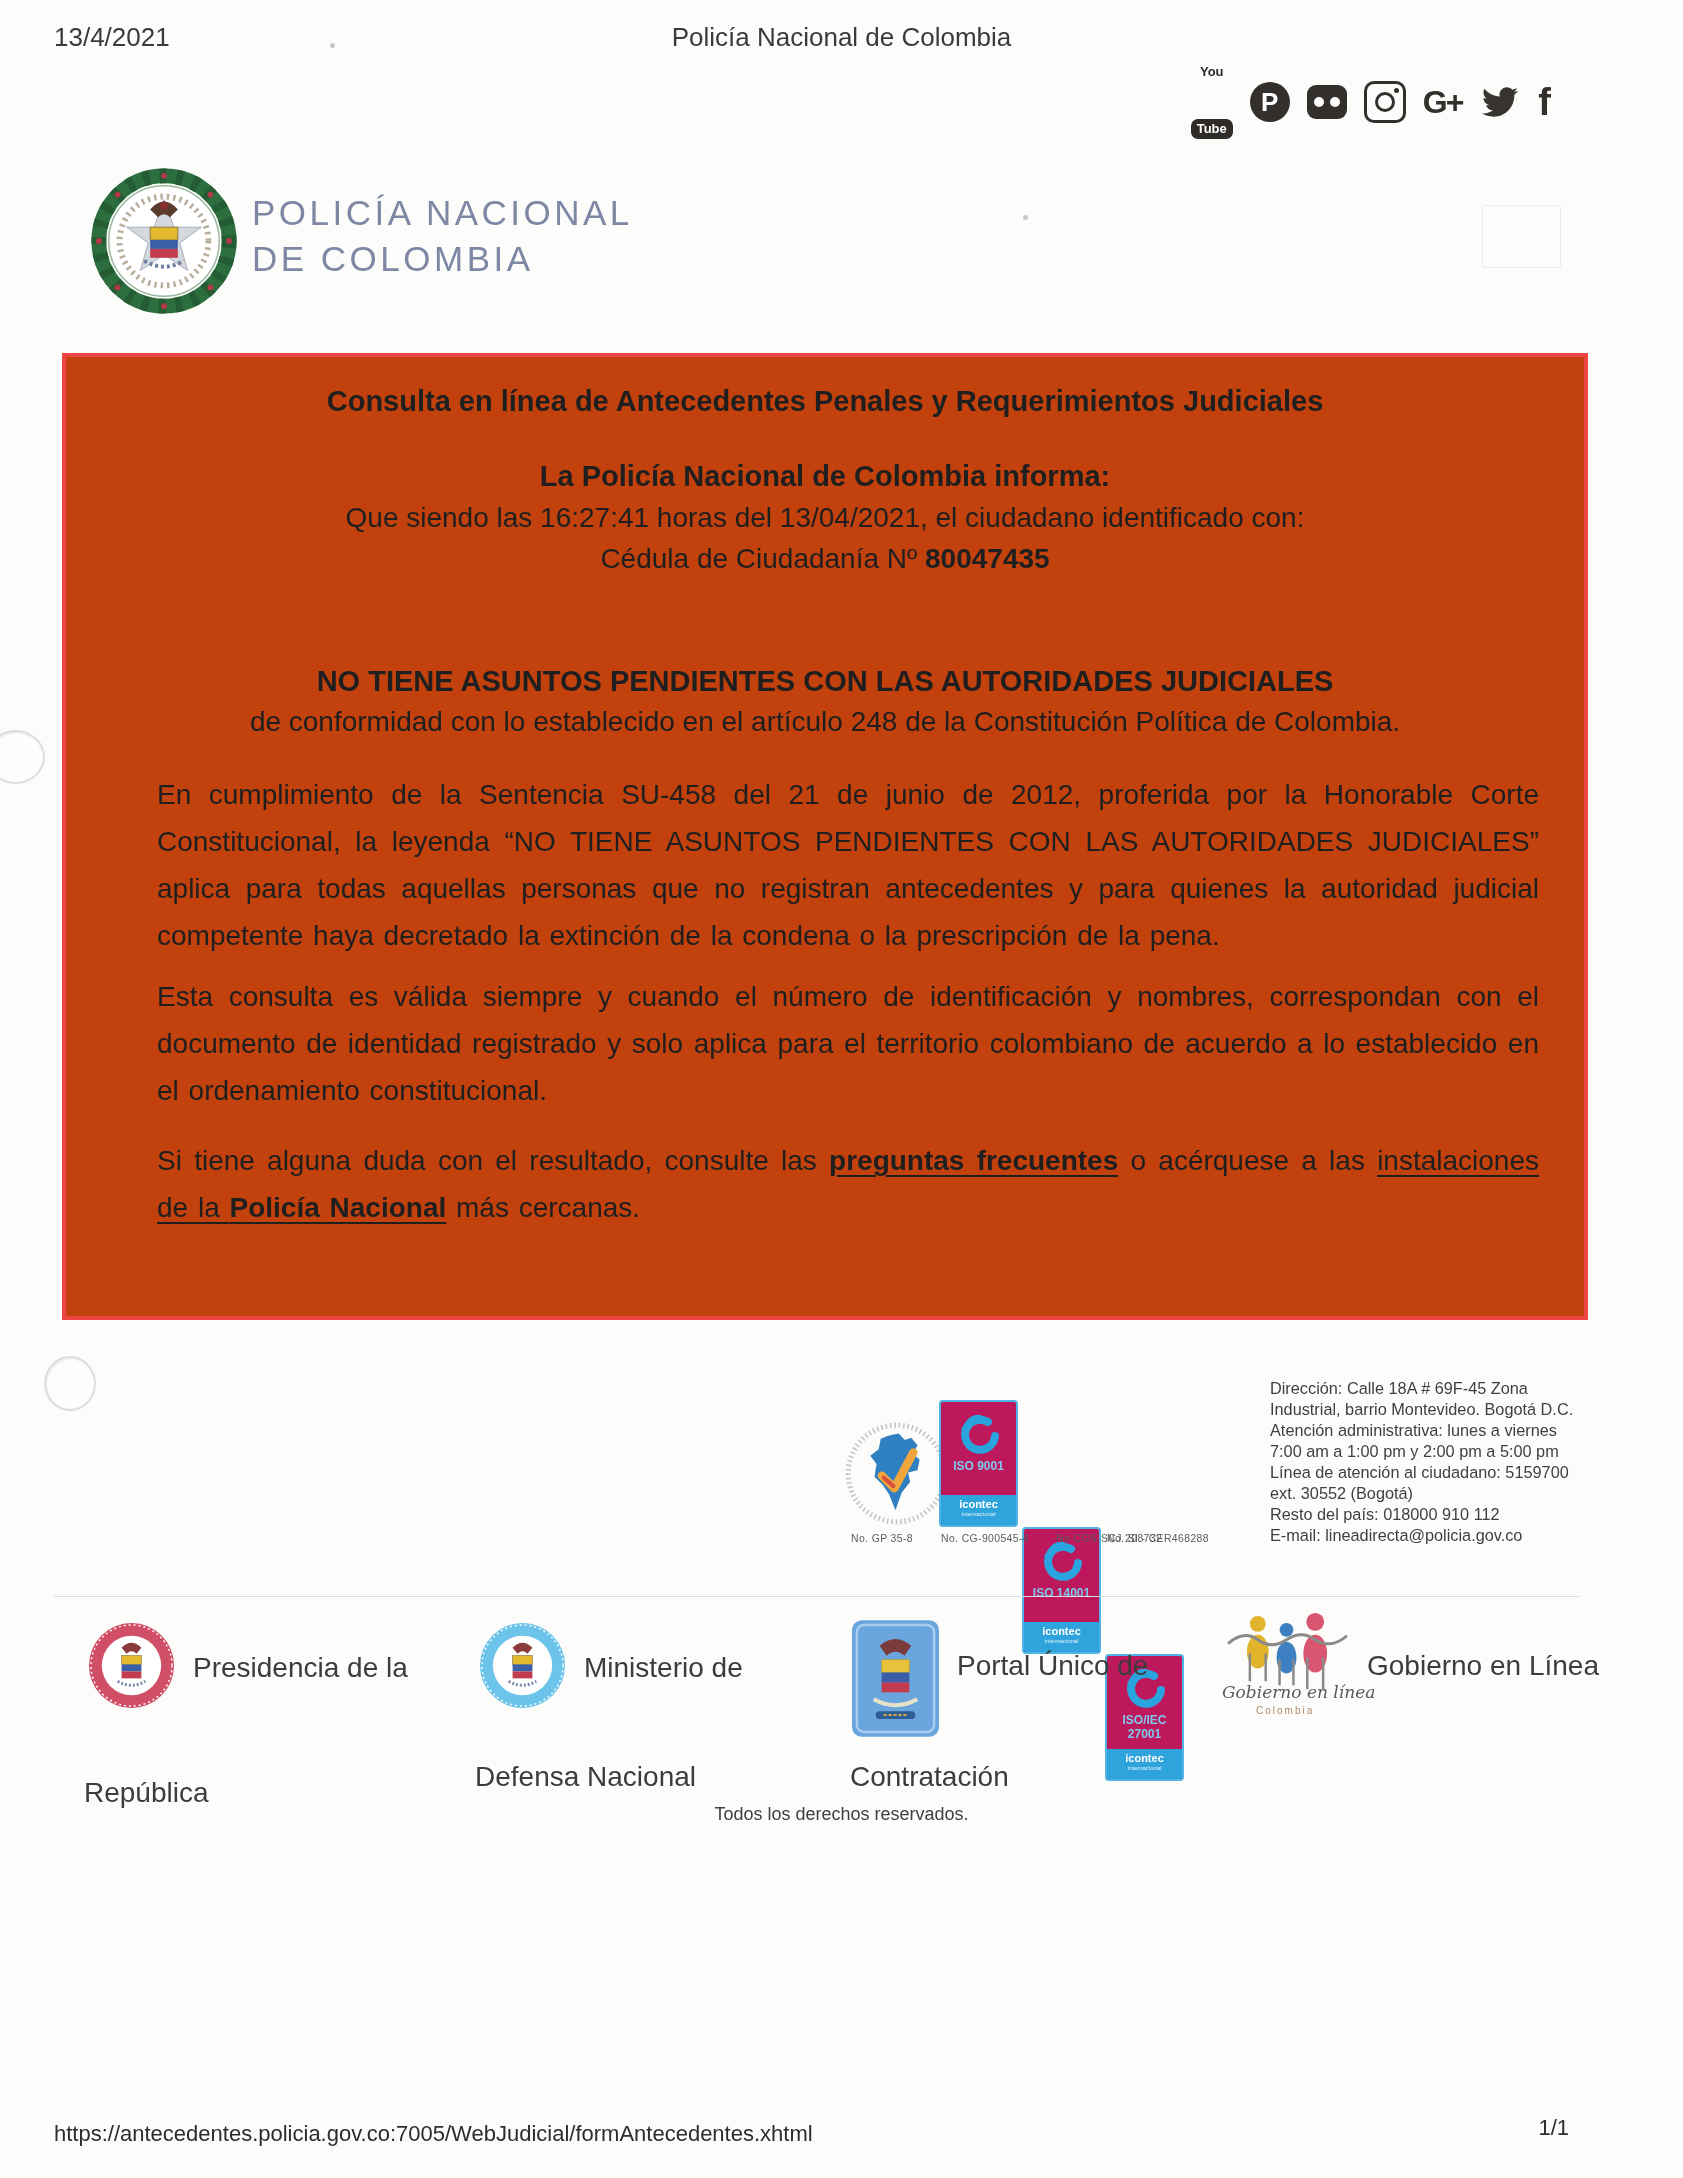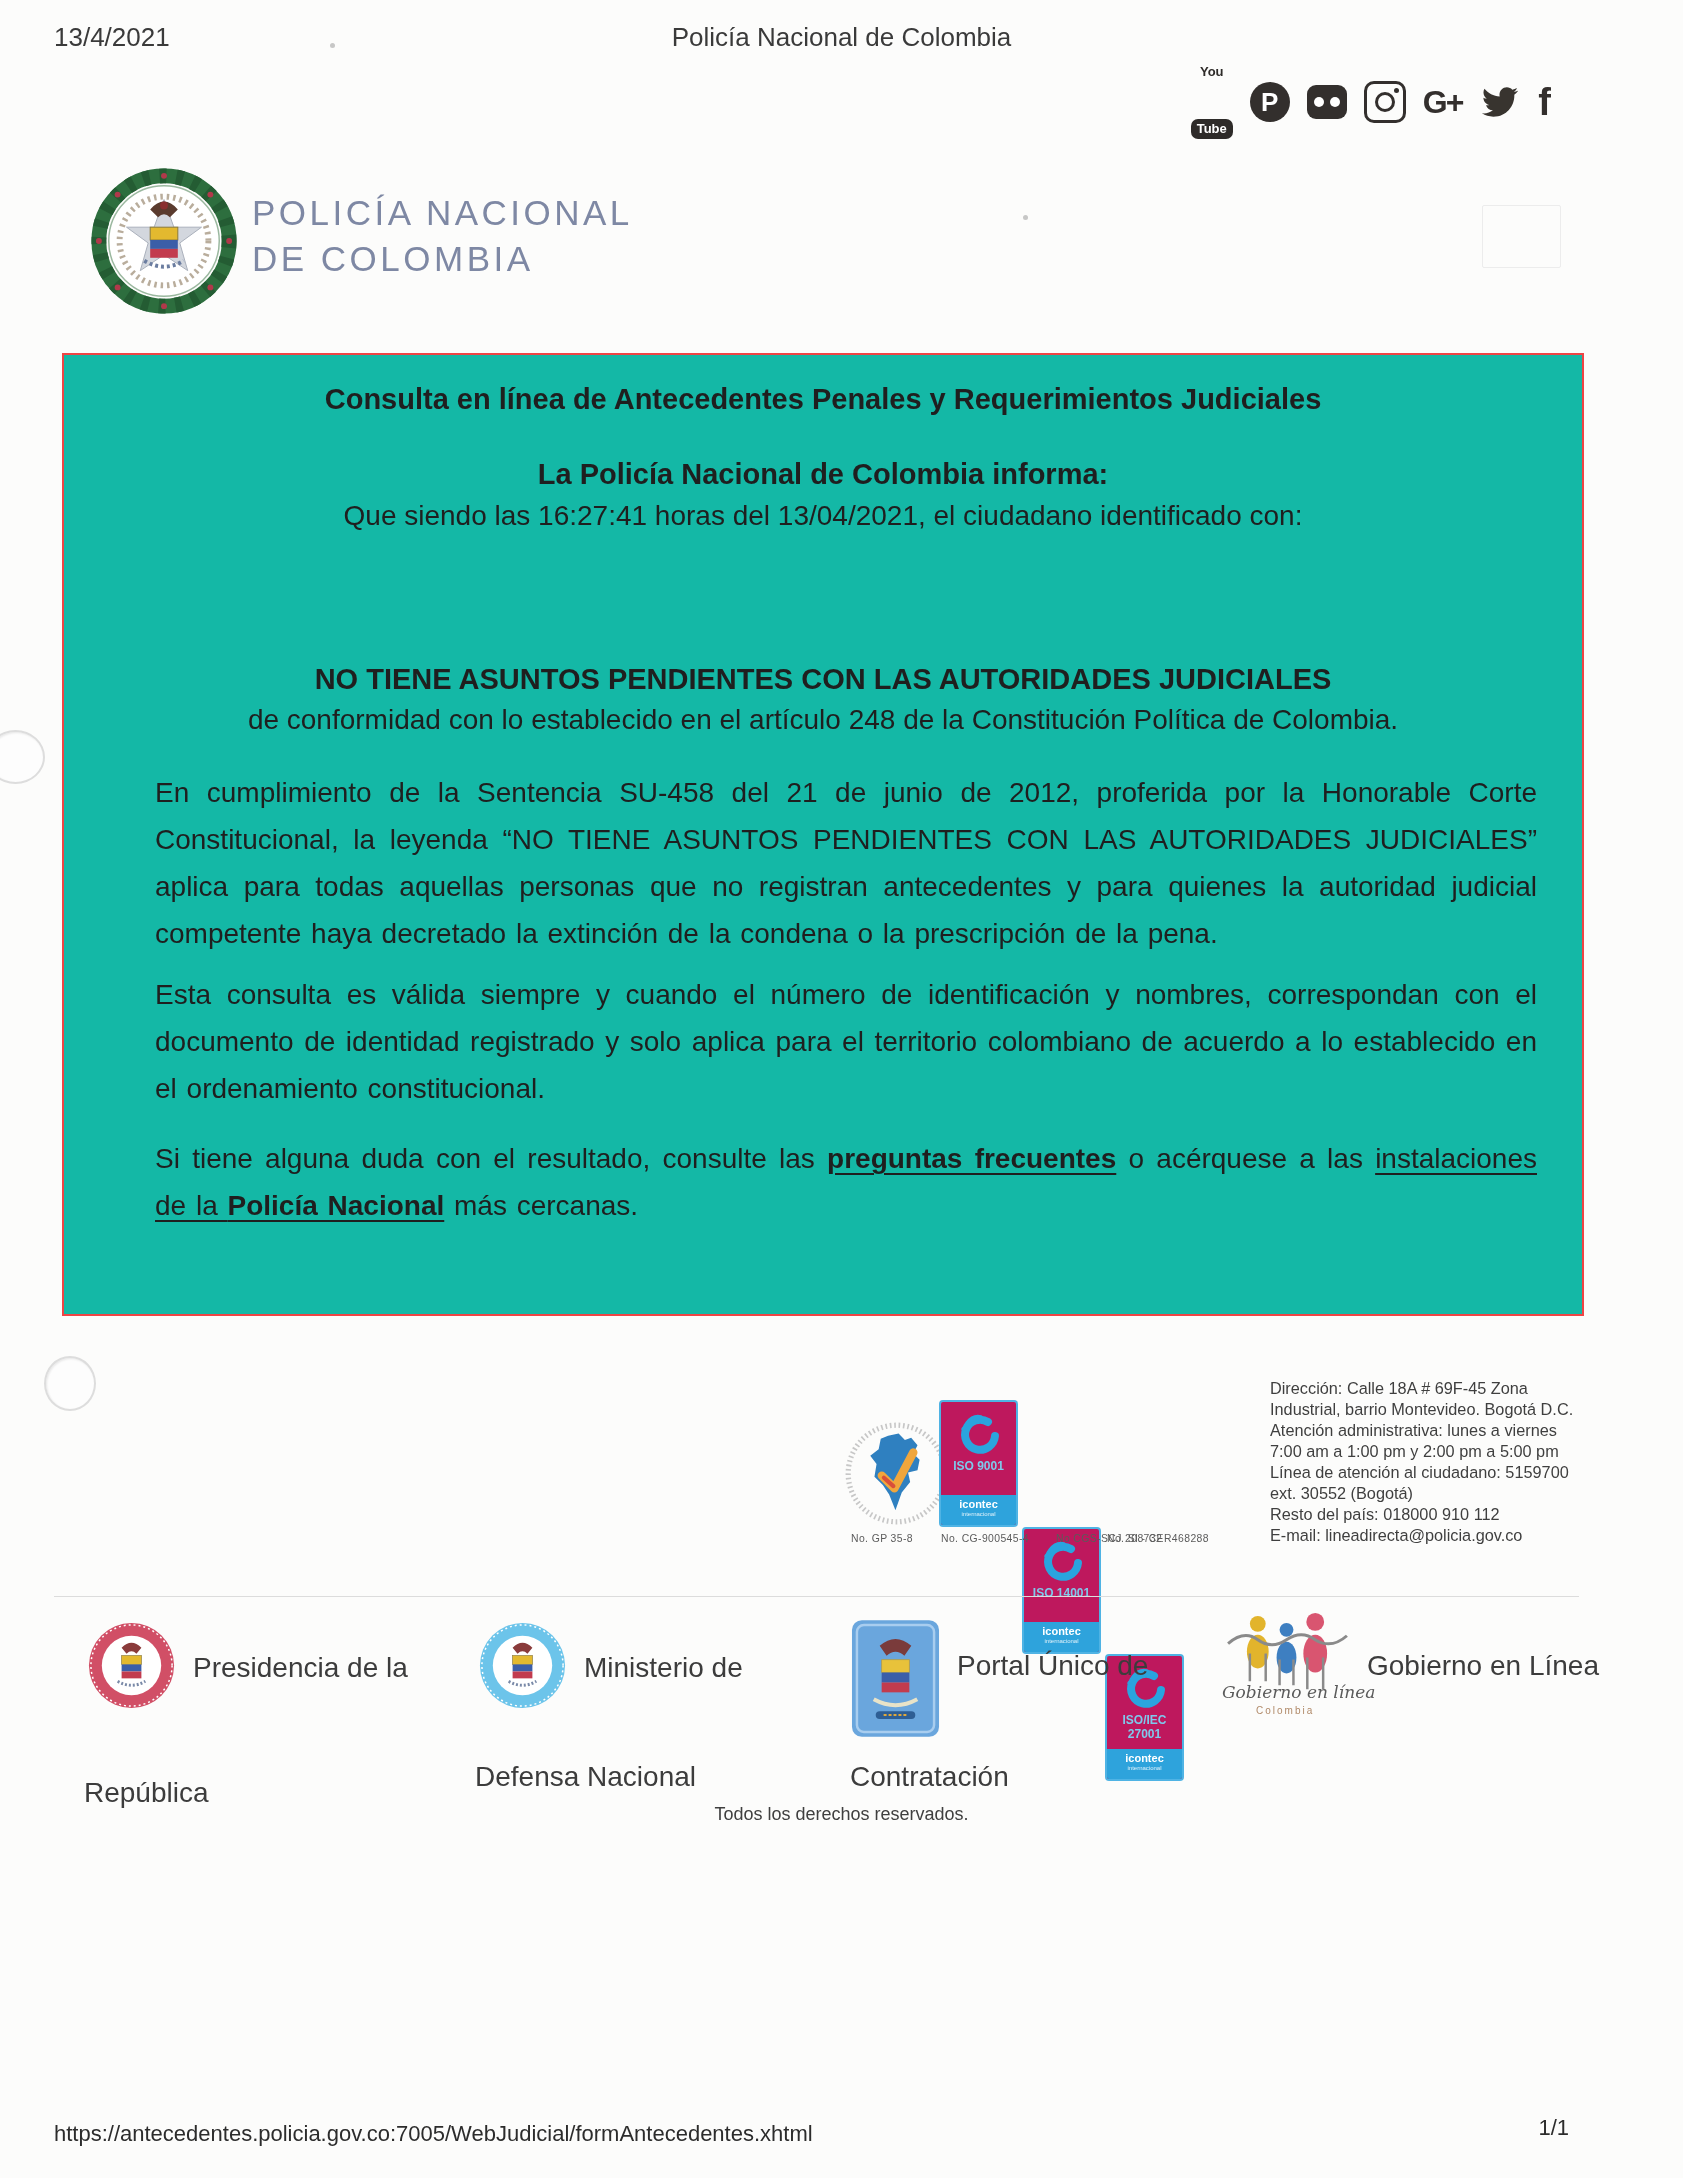--- a/index.html
+++ b/index.html
@@ -15,21 +15,21 @@
   .pin{width:40px;height:40px;border-radius:50%;background:#332f2d;color:#fff;font-size:26px;font-weight:bold;display:flex;align-items:center;justify-content:center;}
   .flk{width:40px;height:34px;border-radius:9px;background:#332f2d;display:flex;align-items:center;justify-content:center;gap:6px;}
   .flk i{width:10px;height:10px;border-radius:50%;background:#fff;}
   .ig{width:36px;height:36px;border:3px solid #332f2d;border-radius:10px;position:relative;}
   .ig .lens{position:absolute;left:8px;top:8px;width:14px;height:14px;border:3px solid #332f2d;border-radius:50%;}
   .ig .dot{position:absolute;right:4px;top:4px;width:5px;height:5px;border-radius:50%;background:#332f2d;}
   .gp{font-size:32px;font-weight:bold;letter-spacing:-2px;}
   .fb{font-size:38px;font-weight:bold;}
   .brand-text{font-size:35px;letter-spacing:3.5px;color:#7e88a4;line-height:1.32;}
   .ph-box{border:1px solid #ececec;border-radius:2px;}
-  .mainbox{border:2px solid #ef4444;background:#14b8a6;}
+  .mainbox{border:4px solid #ef4444;background:#c2410c;}
   .bx{position:absolute;left:45px;right:45px;text-align:center;font-size:28px;color:#1f1f1f;}
   .bx b{font-weight:bold;}
   .bold-line{font-weight:bold;font-size:29px;}
   .para{position:absolute;left:45px;right:45px;text-align:justify;font-size:28px;line-height:47px;color:#1f1f1f;word-spacing:2px;margin-left:46px;}
   .lnk{font-weight:bold;text-decoration:underline;text-underline-offset:5px;text-decoration-thickness:2px;}
   .lnk2{text-decoration:underline;text-underline-offset:5px;text-decoration-thickness:2px;}
   .contact{font-size:16.3px;line-height:21px;color:#3f3f3f;}
   .divider{height:1px;background:#dcdcdc;}
   .flabel{font-size:28px;color:#3c3c3c;}
   .rights{font-size:18px;color:#3f3f3f;}
@@ -119,20 +119,23 @@
   <div class="abs speck" style="left:330px;top:43px;"></div>
   <div class="abs speck" style="left:1023px;top:215px;"></div>
   <div class="abs speck" style="left:904px;top:1141px;"></div>
   <div class="abs hole" style="left:-14px;top:730px;width:55px;height:50px;"></div>
   <div class="abs hole" style="left:44px;top:1356px;width:48px;height:51px;"></div>
 
   <div class="abs mainbox" style="left:62px;top:353px;width:1518px;height:959px;">
     <div class="bx bold-line" style="top:28px;">Consulta en línea de Antecedentes Penales y Requerimientos Judiciales</div>
     <div class="bx bold-line" style="top:103px;">La Policía Nacional de Colombia informa:</div>
     <div class="bx" style="top:145px;">Que siendo las 16:27:41 horas del 13/04/2021, el ciudadano identificado con:</div>
+    <div class="bx" style="top:186px;">
+      <span>Cédula de Ciudadanía Nº </span><b>80047435</b>
+    </div>
     <div class="bx bold-line" style="top:308px;">NO TIENE ASUNTOS PENDIENTES CON LAS AUTORIDADES JUDICIALES</div>
     <div class="bx" style="top:349px;">de conformidad con lo establecido en el artículo 248 de la Constitución Política de Colombia.</div>
     <div class="para" style="top:414px;">En cumplimiento de la Sentencia SU-458 del 21 de junio de 2012, proferida por la Honorable Corte Constitucional, la leyenda “NO TIENE ASUNTOS PENDIENTES CON LAS AUTORIDADES JUDICIALES” aplica para todas aquellas personas que no registran antecedentes y para quienes la autoridad judicial competente haya decretado la extinción de la condena o la prescripción de la pena.</div>
     <div class="para" style="top:616px;">Esta consulta es válida siempre y cuando el número de identificación y nombres, correspondan con el documento de identidad registrado y solo aplica para el territorio colombiano de acuerdo a lo establecido en el ordenamiento constitucional.</div>
     <div class="para" style="top:780px;">
       <span>Si tiene alguna duda con el resultado, consulte las </span><span class="lnk">preguntas frecuentes</span><span> o acérquese a las </span><span class="lnk2">instalaciones de la </span><span class="lnk">Policía Nacional</span><span> más cercanas.</span>
     </div>
   </div>
 
 

